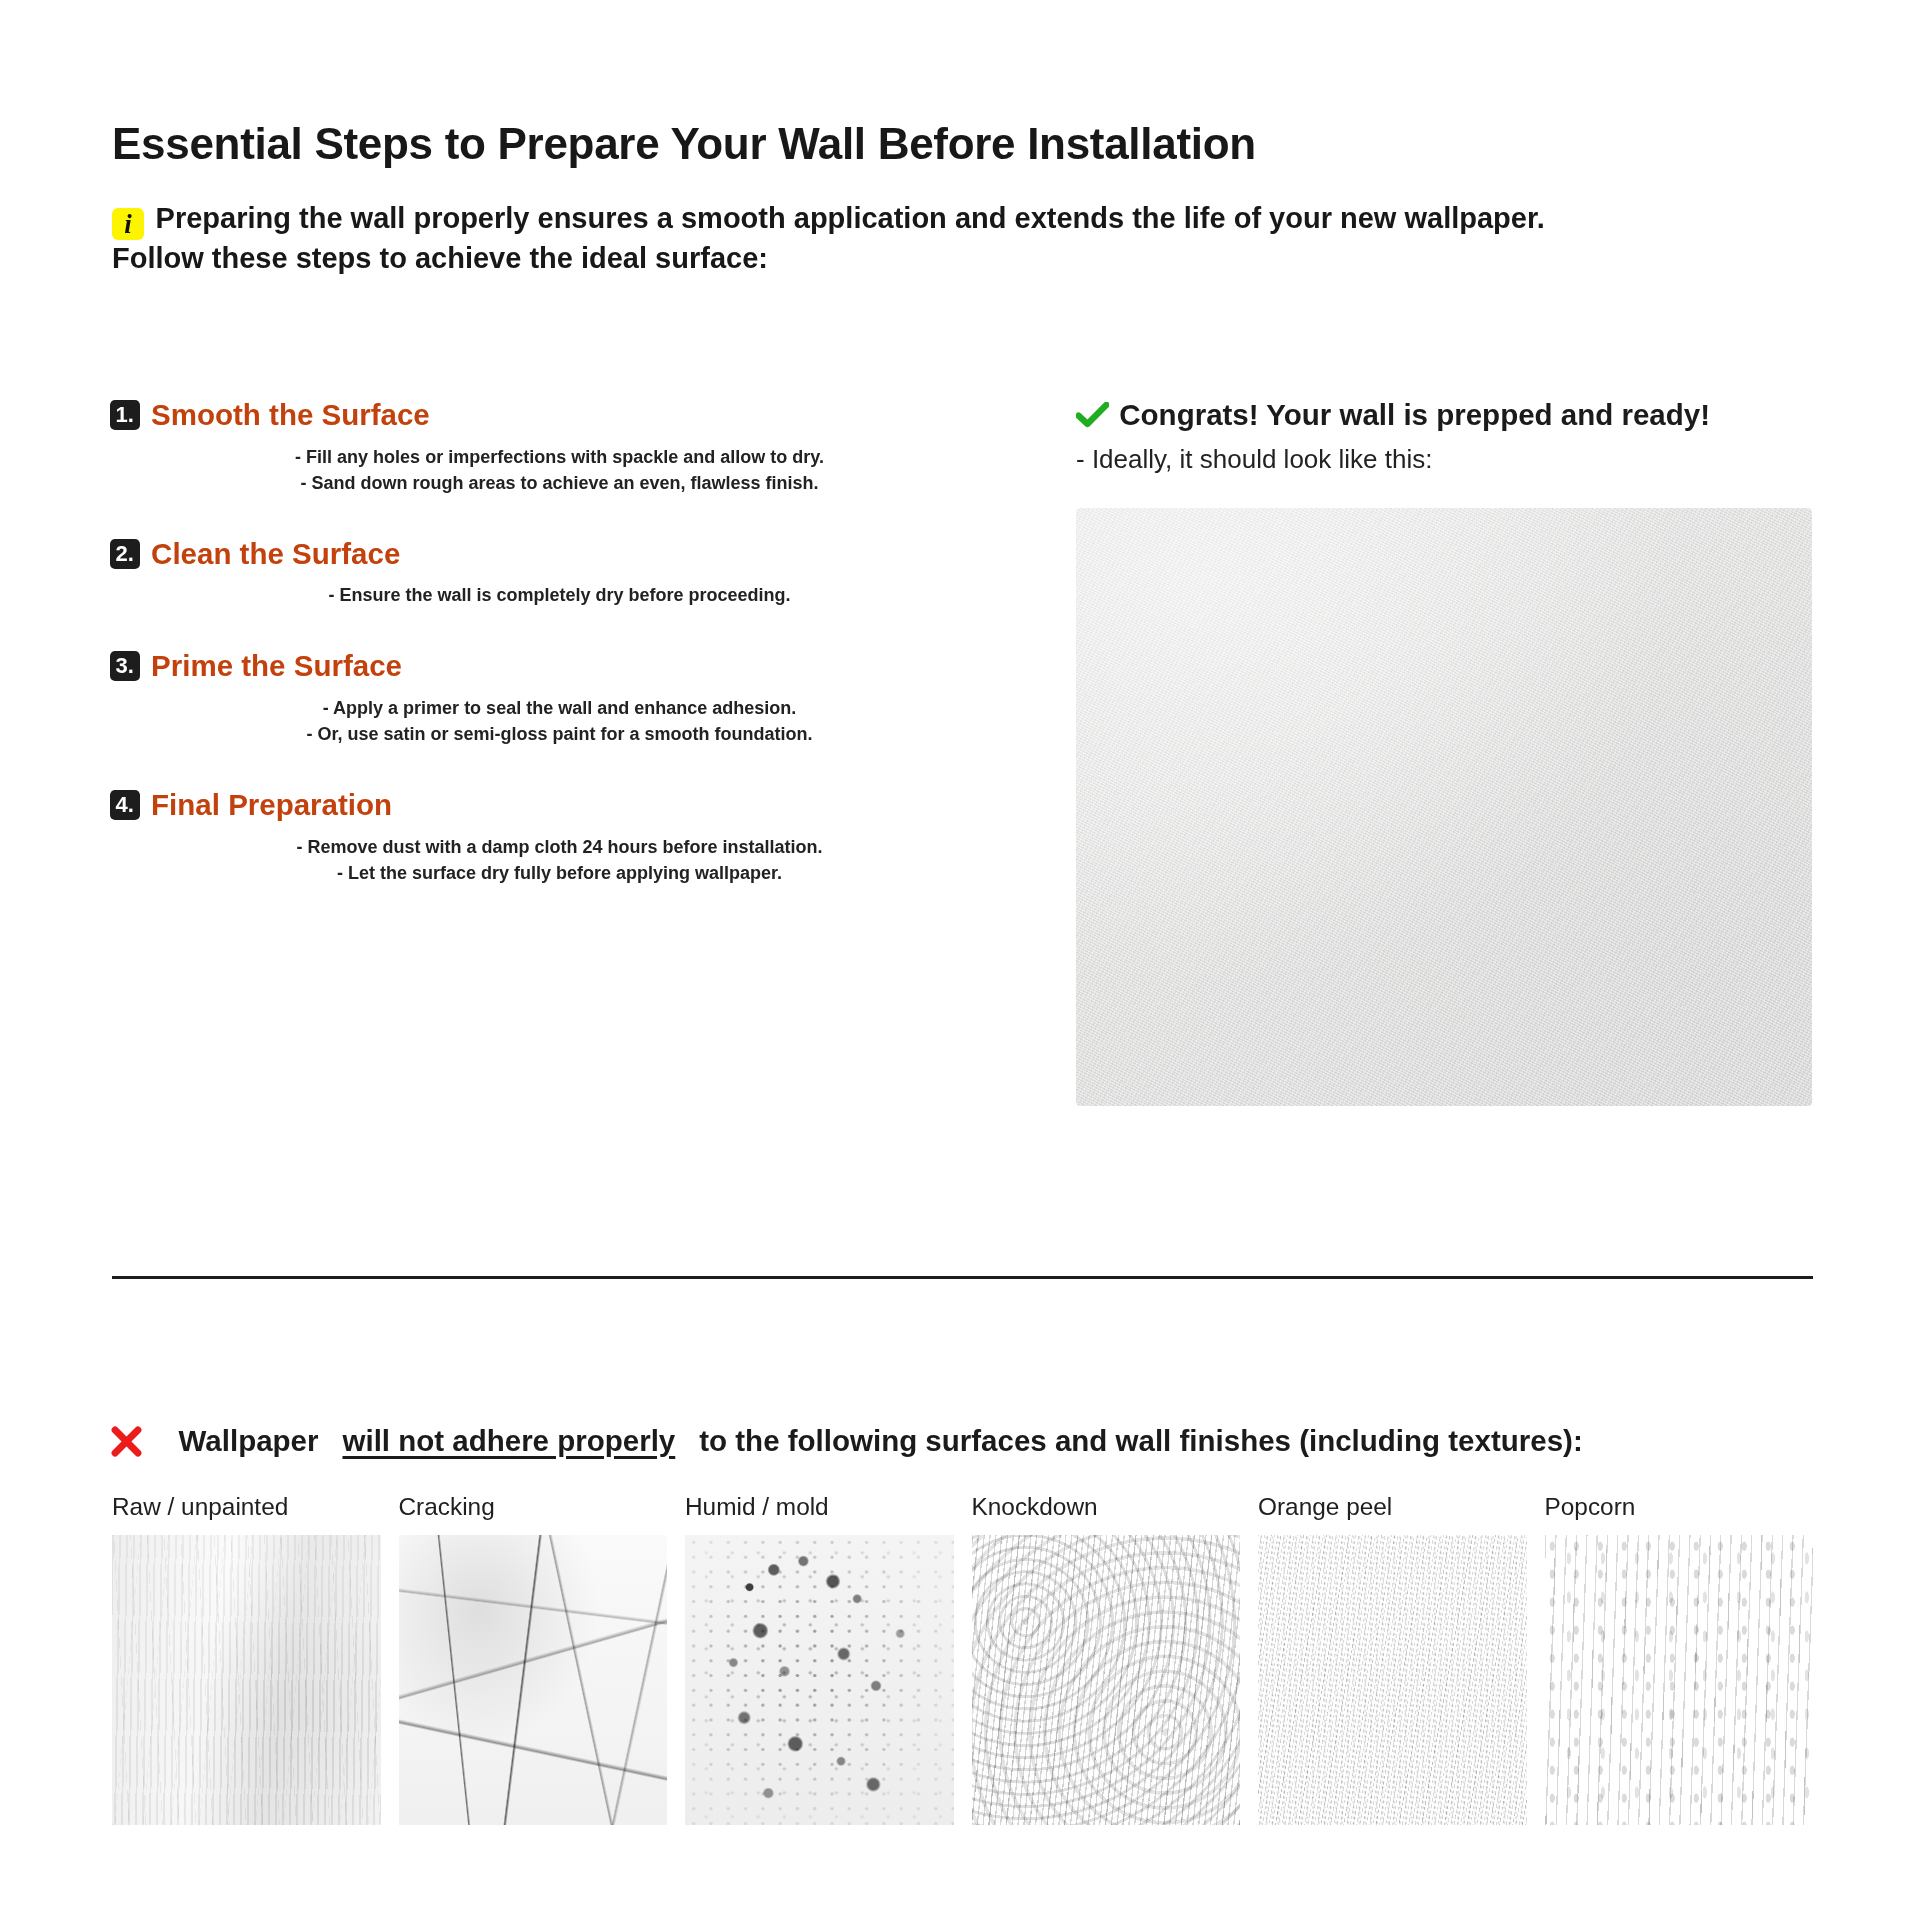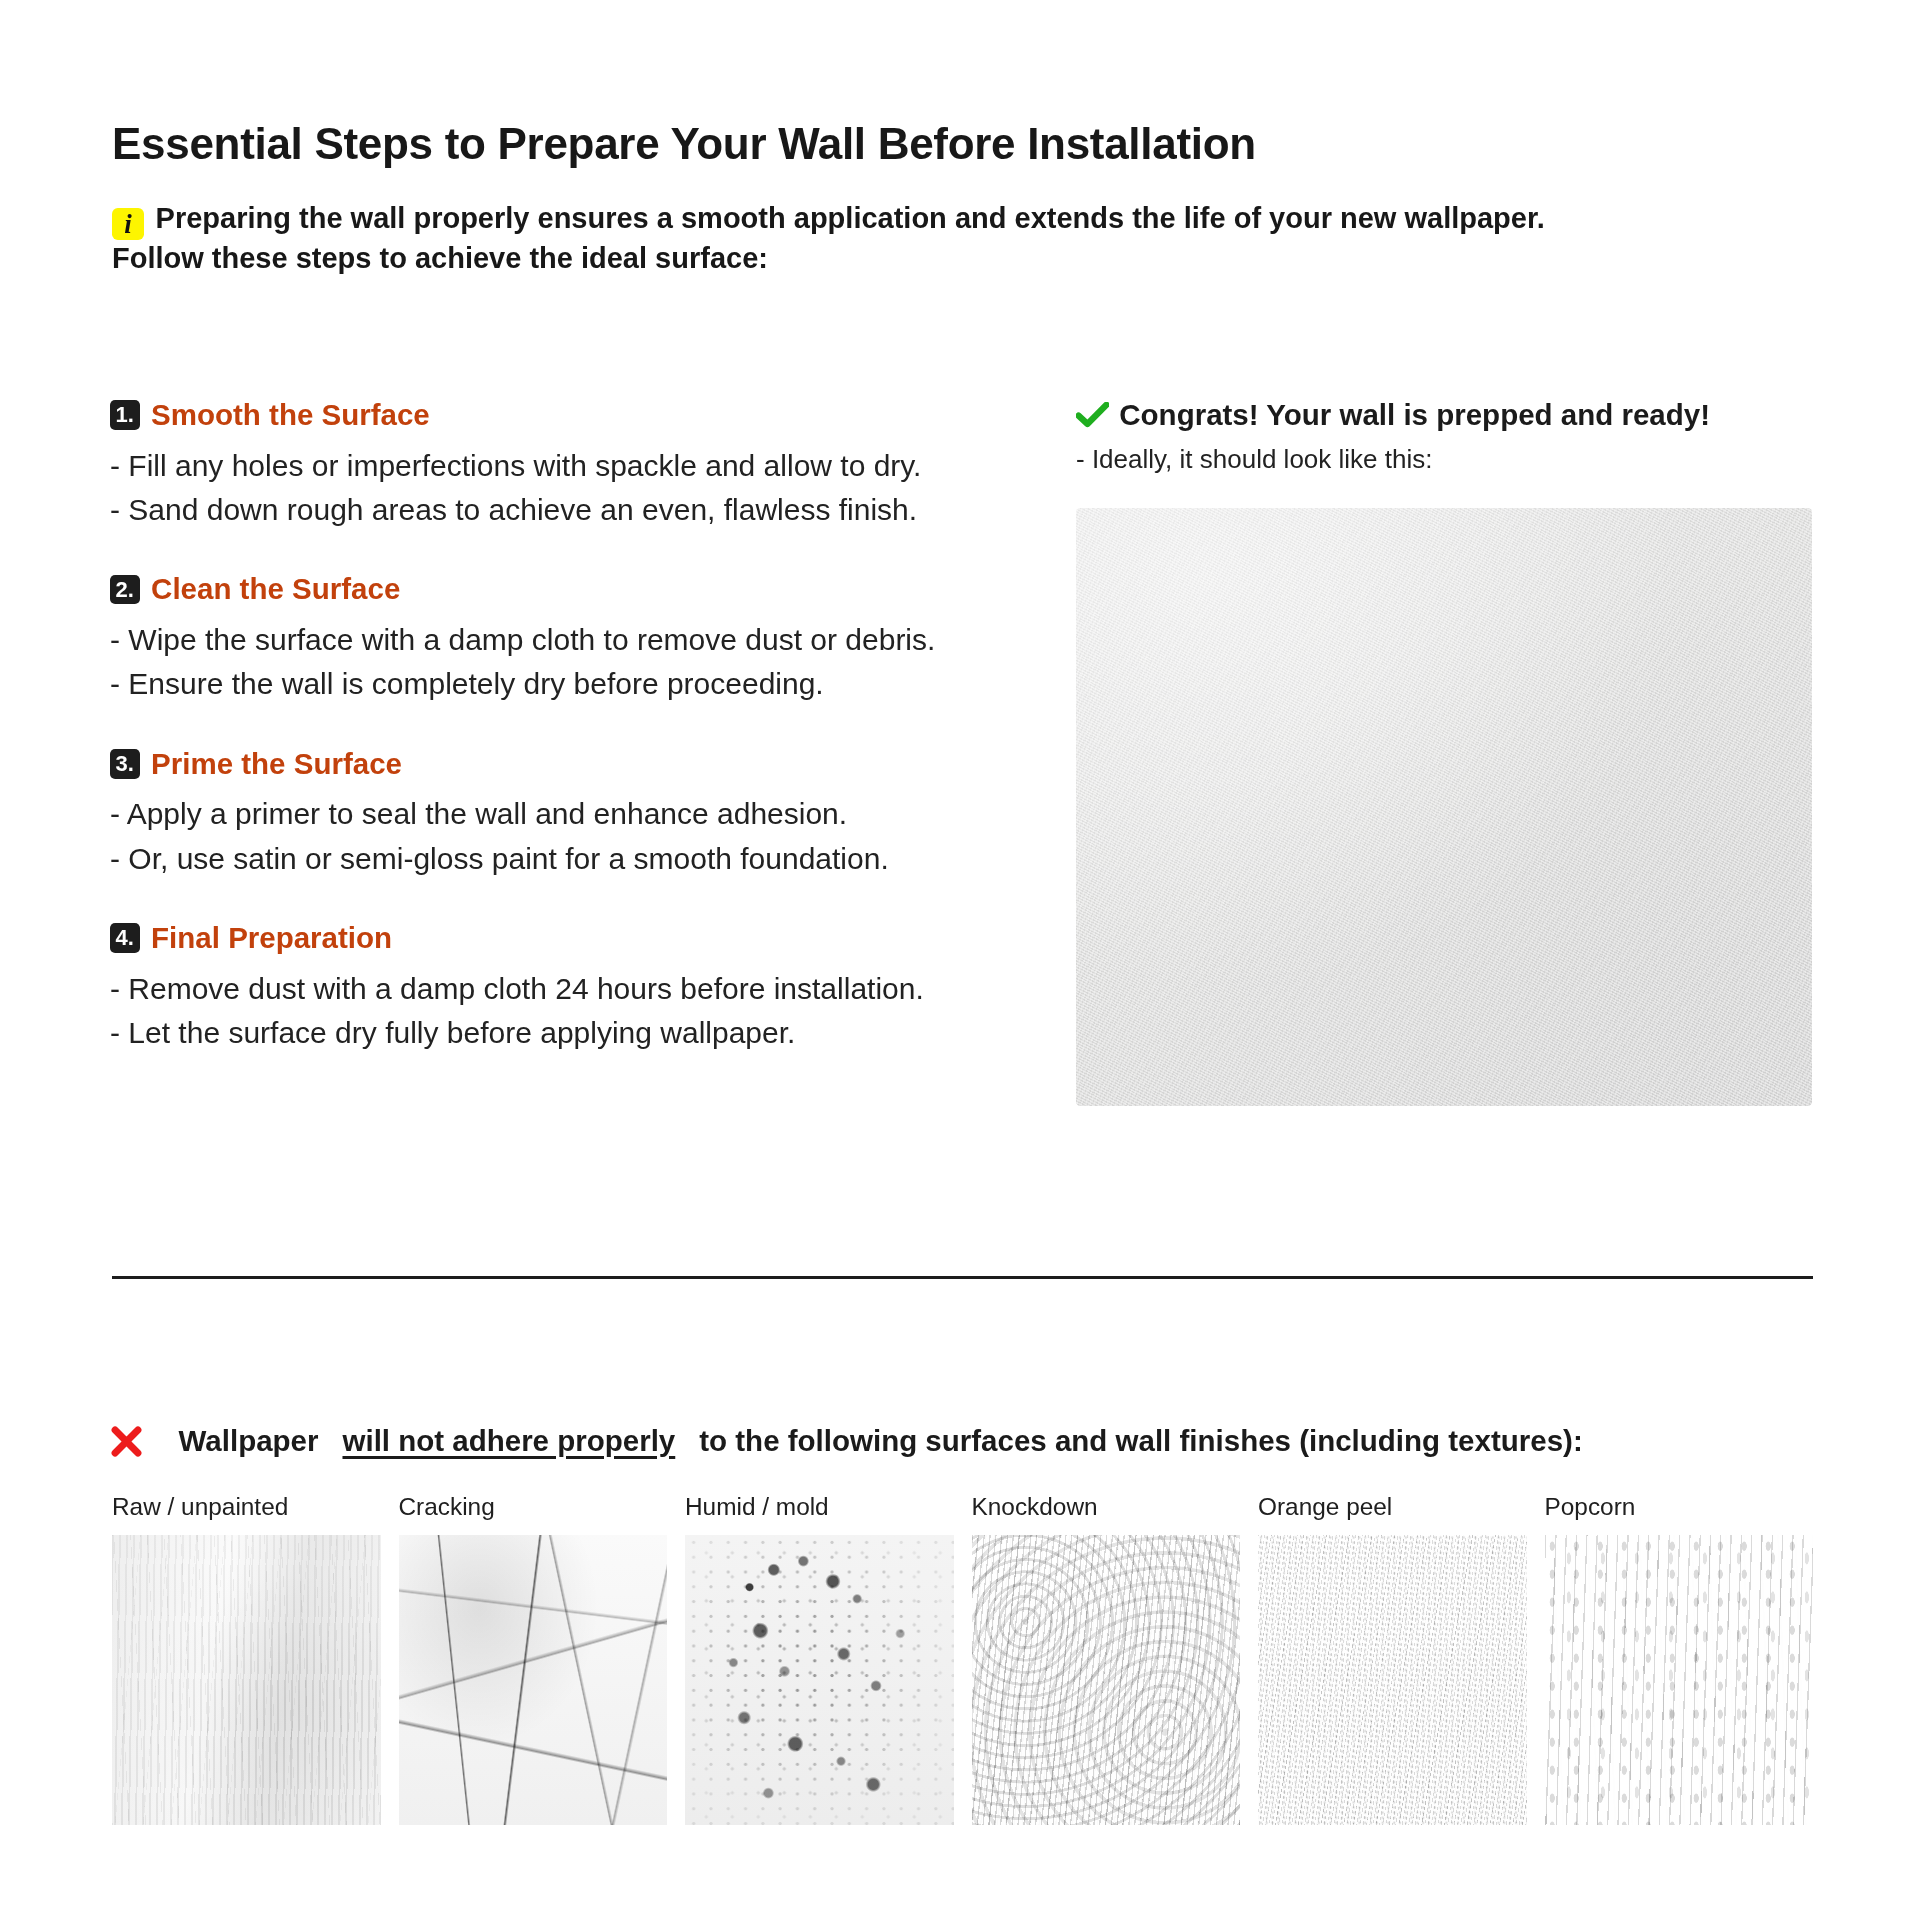--- a/index.html
+++ b/index.html
@@ -97,25 +97,26 @@
     box-sizing: border-box;
     margin-right: 11.6px;
   }
   .step-title {
     font-size: 29.5px;
     font-weight: 700;
     color: #c2410c;
     white-space: nowrap;
   }
   .step-line {
-    font-size: 30px;
-    font-weight: 400;
+    font-size: 18px;
+    font-weight: 700;
     line-height: 1.48;
     color: #222222;
     white-space: nowrap;
+    text-align: center;
   }
 
   
   .right-col {
     position: absolute;
     left: 1076px;
     top: 398px;
     width: 738px;
   }
   .congrats-head {
@@ -374,21 +375,20 @@
       </div>
       <div class="step-line">- Fill any holes or imperfections with spackle and allow to dry.</div>
       <div class="step-line">- Sand down rough areas to achieve an even, flawless finish.</div>
     </div>
 
     <div class="step">
       <div class="step-head">
         <span class="step-num">2.</span>
         <span class="step-title">Clean the Surface</span>
       </div>
-      <div class="step-line">- Wipe the surface with a damp cloth to remove dust or debris.</div>
       <div class="step-line">- Ensure the wall is completely dry before proceeding.</div>
     </div>
 
     <div class="step">
       <div class="step-head">
         <span class="step-num">3.</span>
         <span class="step-title">Prime the Surface</span>
       </div>
       <div class="step-line">- Apply a primer to seal the wall and enhance adhesion.</div>
       <div class="step-line">- Or, use satin or semi-gloss paint for a smooth foundation.</div>

